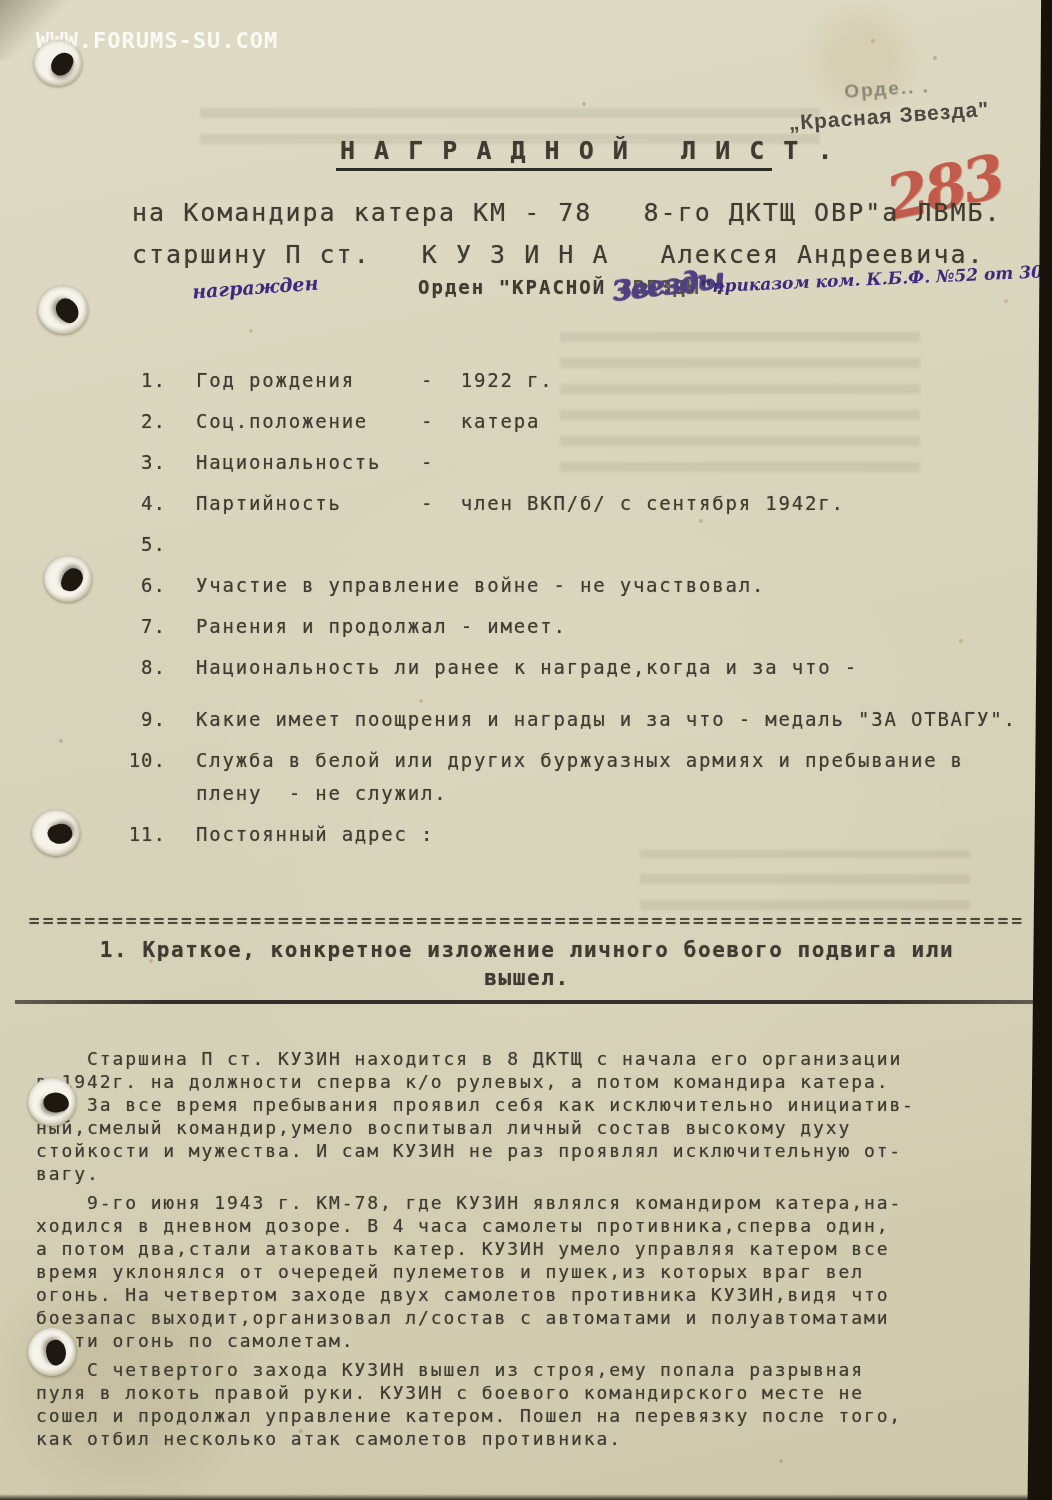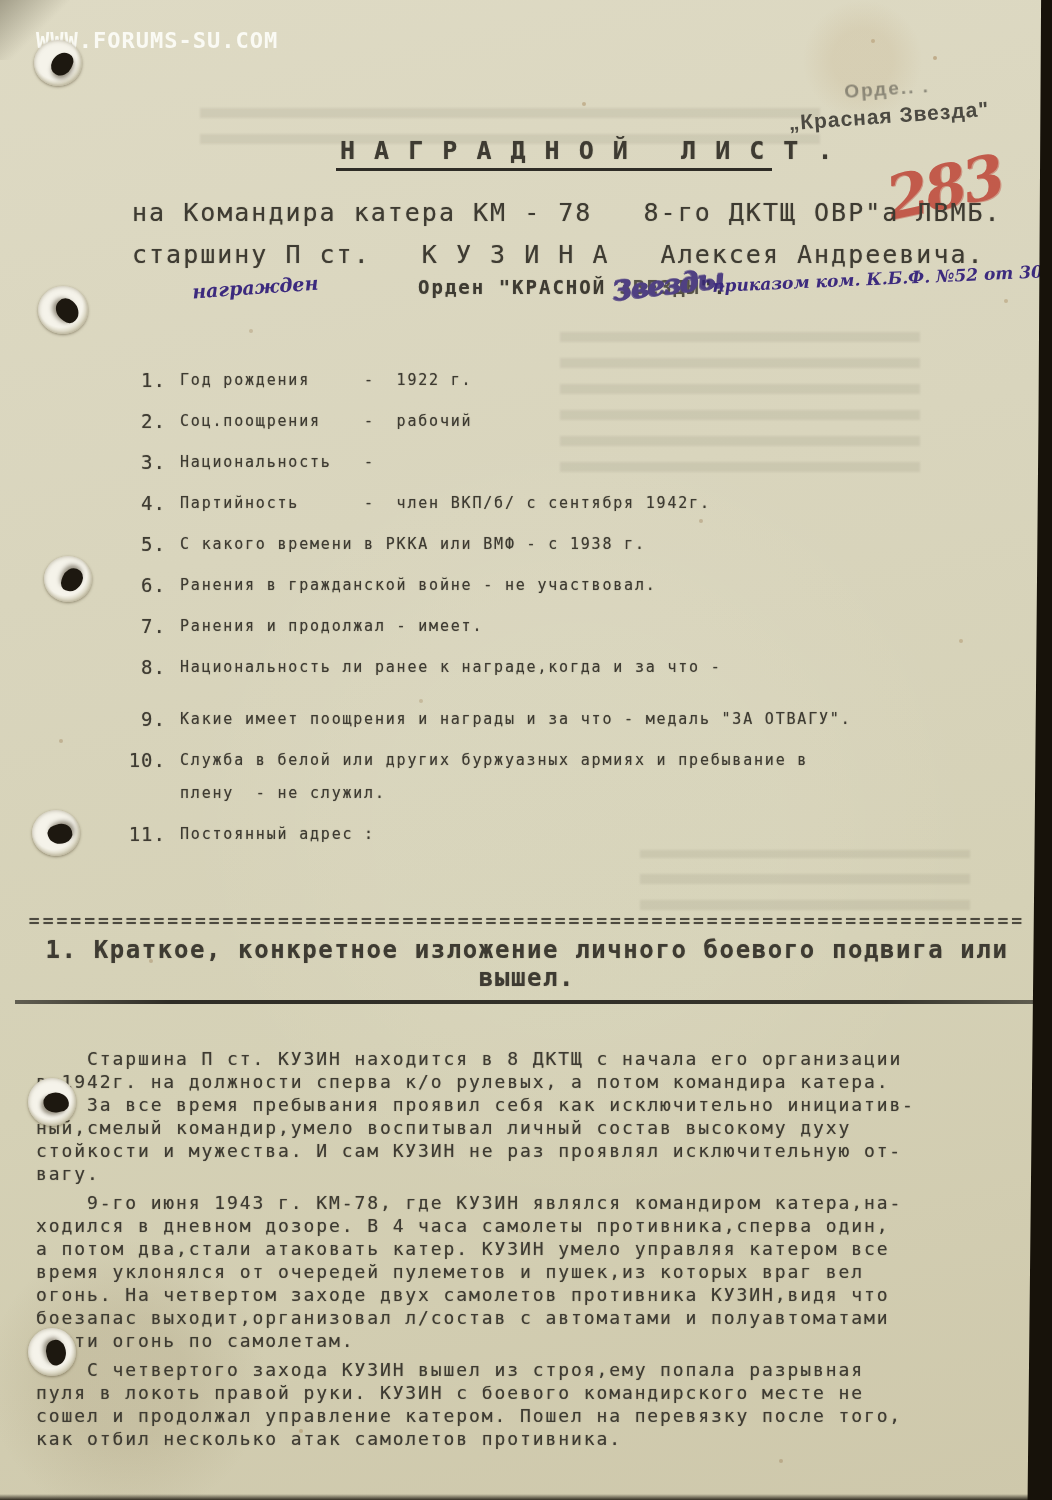--- a/index.html
+++ b/index.html
@@ -51,28 +51,28 @@
     font-style:italic; font-weight:bold; font-size:27px; color:#382778; letter-spacing:-1px;
     transform:rotate(-7deg); white-space:nowrap;
     text-shadow:1px 0 0 #382778, -1px 1px 0 rgba(56,39,120,.8), 0 -1px 0 rgba(56,39,120,.6); }
   .award-order{ position:absolute; left:712px; top:268px; font-size:17px; font-weight:bold;
     transform:rotate(-2.5deg); white-space:nowrap; }
 
   .items{ position:absolute; left:128px; top:364px; width:900px; }
   .item{ display:flex; margin-bottom:8px; }
   .item .num{ width:38px; text-align:right; flex:none; font-size:19px; letter-spacing:1px;
     line-height:33px; text-shadow:0 0 1px rgba(62,58,48,.55); }
-  .item .itext{ margin-left:14px; font-size:15px; letter-spacing:1.8px; line-height:33px;
+  .item .itext{ margin-left:30px; font-size:19px; letter-spacing:1.8px; line-height:33px;
     white-space:pre-wrap; text-shadow:0 0 1px rgba(62,58,48,.55); }
   .item.gap-before{ margin-top:19px; }
 
   .section{ position:absolute; left:15px; top:912px; width:1024px; text-align:center; }
   .eqline{ font-size:18px; font-weight:bold; letter-spacing:3px; line-height:18px;
     white-space:nowrap; overflow:hidden; opacity:.9; }
-  .sec-h{ font-size:24px; letter-spacing:1.6px; line-height:28px; margin-top:6px; font-weight:bold; }
+  .sec-h{ font-size:21px; letter-spacing:1.6px; line-height:28px; margin-top:6px; font-weight:bold; }
   .sec-rule{ margin-top:8px; height:4px;
     background:linear-gradient(to right, rgba(47,45,38,.7), #2f2d26 15%, #35332b 85%, rgba(47,45,38,.7)); }
 
   .feat{ position:absolute; left:36px; top:1010px; width:1004px;margin-top:37px; }
   .para{ font-size:18px; letter-spacing:1.9px; line-height:23px; white-space:pre-wrap;
     margin:0 0 6px 0; text-shadow:0 0 1px rgba(62,58,48,.55); }
 
   .hole{ position:absolute; border-radius:50%;
     background:radial-gradient(circle at 45% 40%, #f5f3ea 0 55%, #dbd7c2 70%, rgba(150,140,110,.55) 100%);
     box-shadow:0 1px 3px rgba(80,70,45,.55), inset 0 0 4px rgba(120,110,80,.5); }
@@ -124,37 +124,36 @@
   <div class="award-typed typed"><span>Орден "КРАСНОЙ </span><span class="struck"><span>ЗВЕЗДЫ</span><span class="overwrite">Звезды</span></span><span>".</span></div>
   <div class="award-order hand">приказом ком. К.Б.Ф. №52 от 30743</div>
 
   <div class="items" id="items">
       <div class="item">
         <span class="num typed">1.</span>
         <div class="itext">Год рождения     -  1922 г.</div>
       </div>
       <div class="item">
         <span class="num typed">2.</span>
-        <div class="itext">Соц.поощрения    -  рабочий</div>
+        <div class="itext">Соц.положение    -  катера</div>
       </div>
       <div class="item">
         <span class="num typed">3.</span>
         <div class="itext">Национальность   -</div>
       </div>
       <div class="item">
         <span class="num typed">4.</span>
         <div class="itext">Партийность      -  член ВКП/б/ с сентября 1942г.</div>
       </div>
       <div class="item">
         <span class="num typed">5.</span>
-        <div class="itext">С какого времени в РККА или ВМФ - с 1938 г.</div>
       </div>
       <div class="item">
         <span class="num typed">6.</span>
-        <div class="itext">Ранения в гражданской войне - не участвовал.</div>
+        <div class="itext">Участие в управление войне - не участвовал.</div>
       </div>
       <div class="item">
         <span class="num typed">7.</span>
         <div class="itext">Ранения и продолжал - имеет.</div>
       </div>
       <div class="item">
         <span class="num typed">8.</span>
         <div class="itext">Национальность ли ранее к награде,когда и за что -</div>
       </div>
       <div class="item gap-before">

